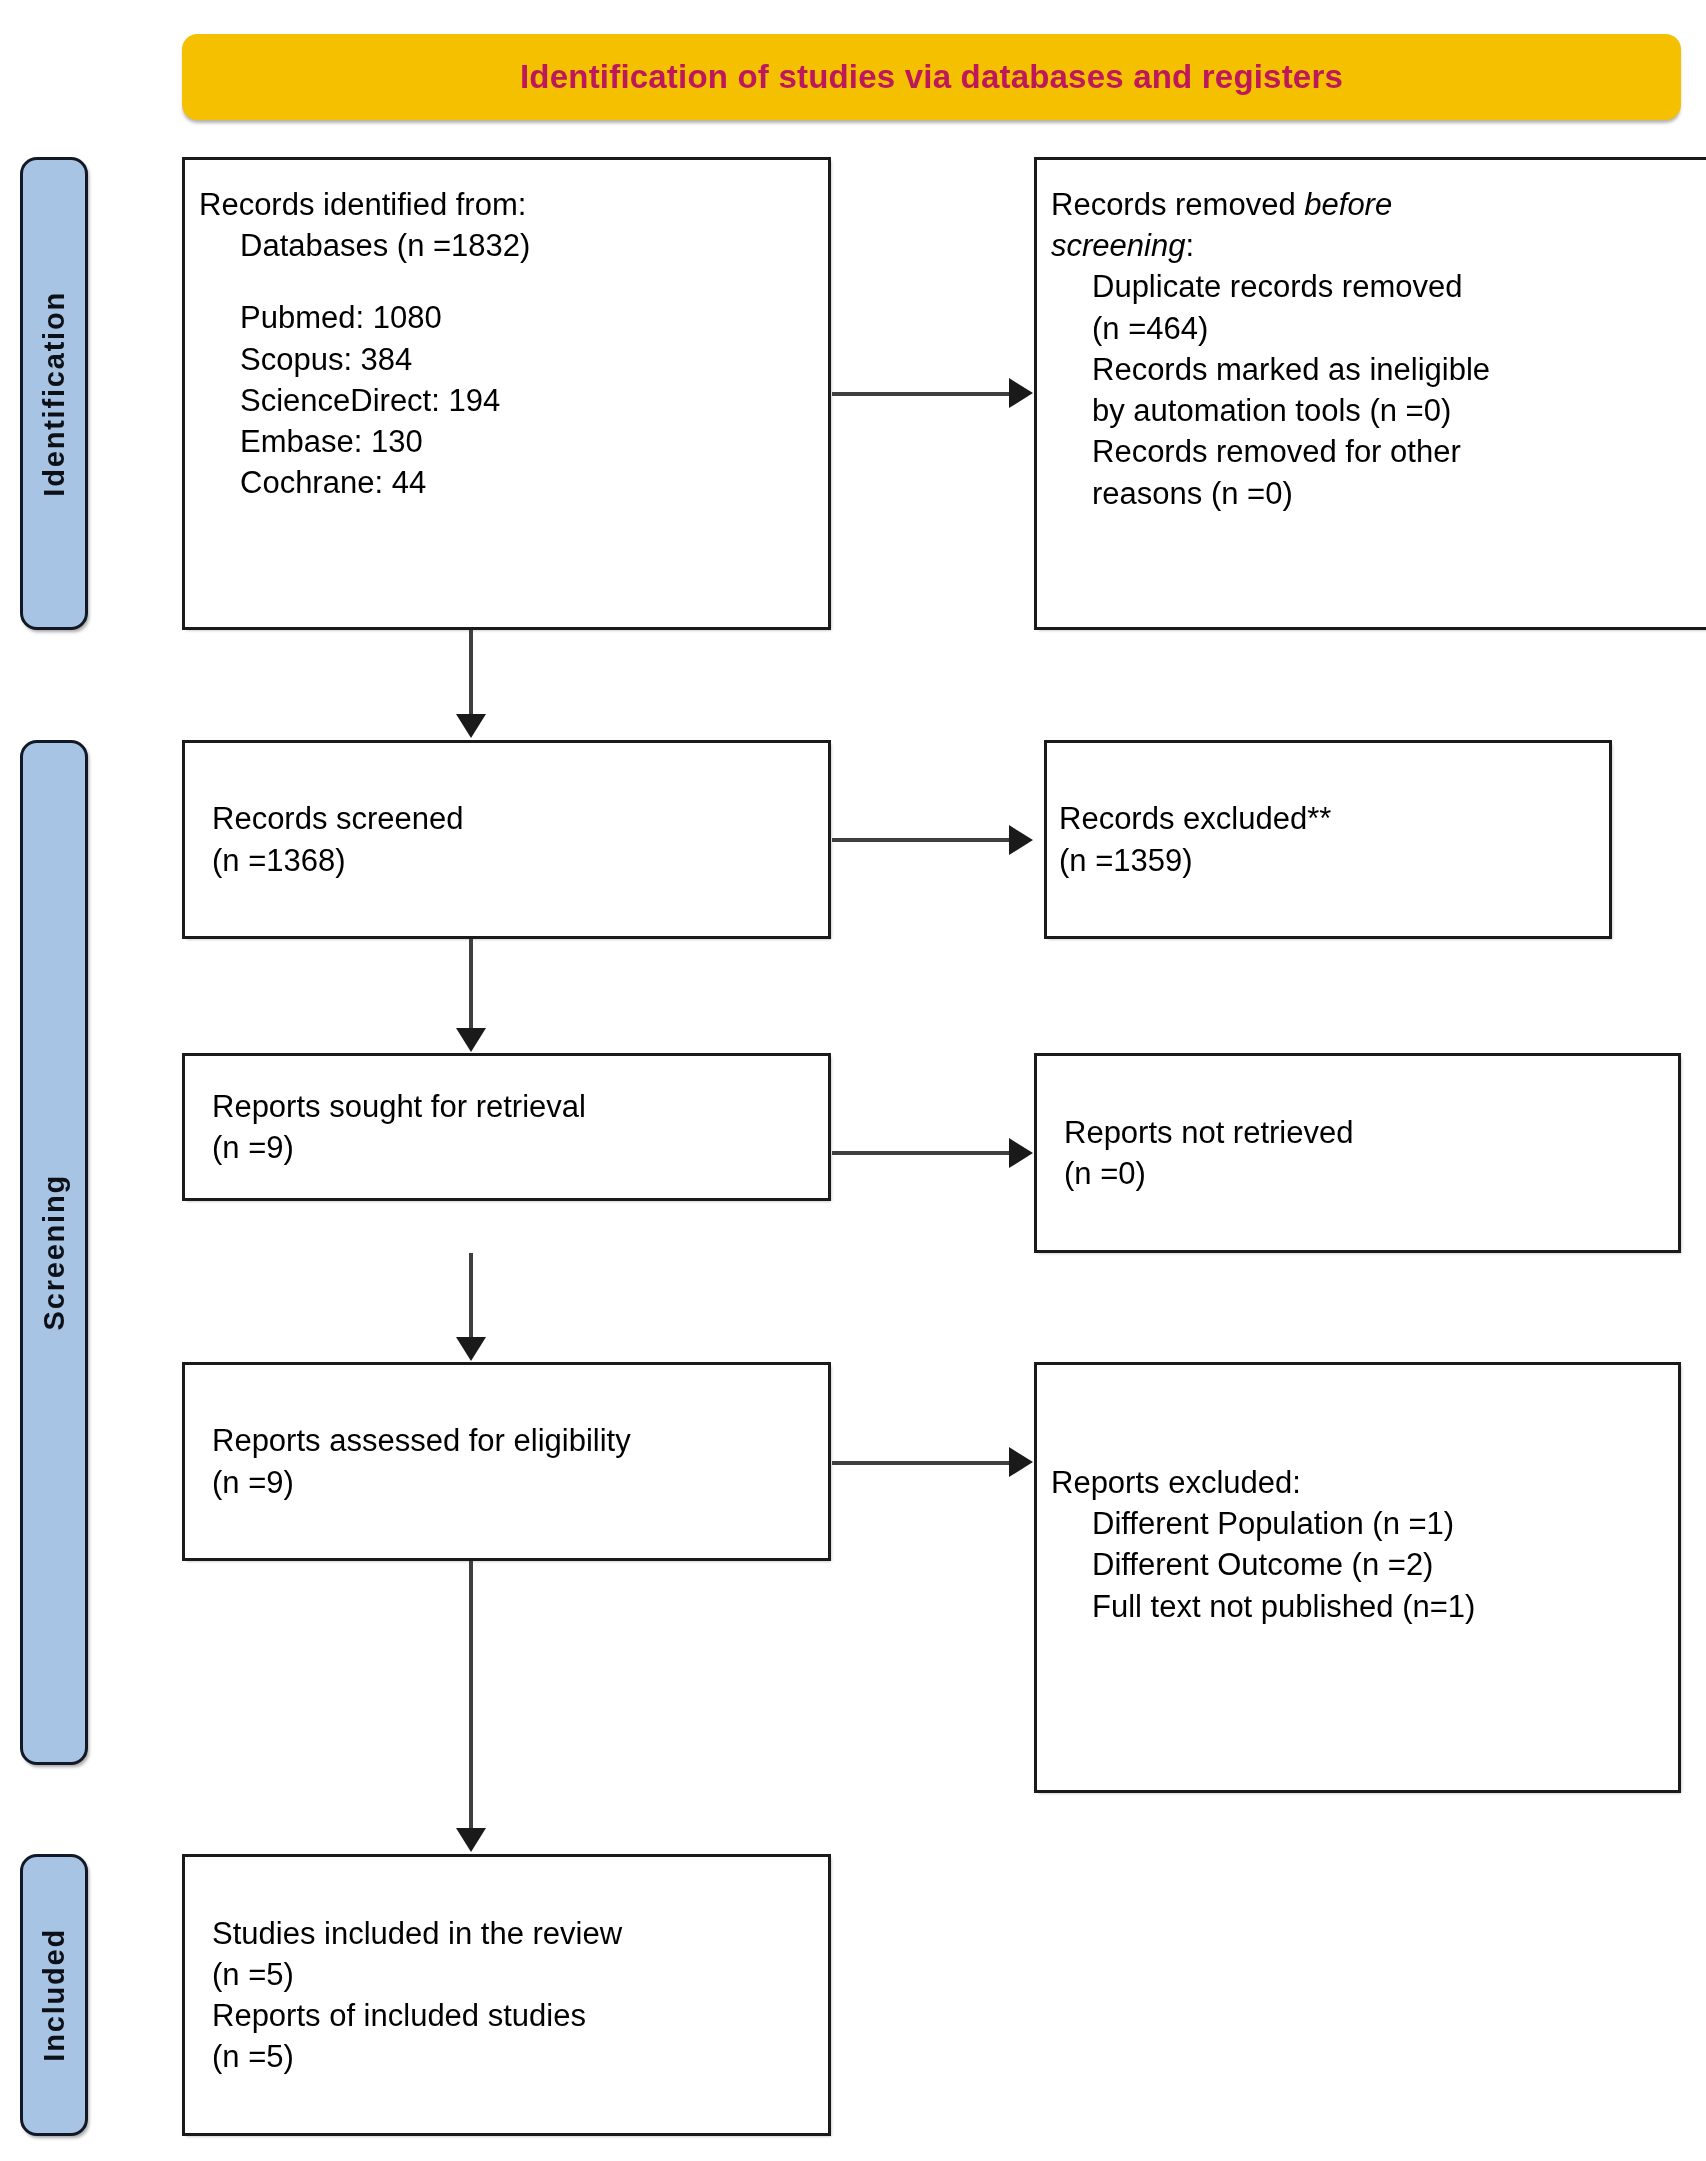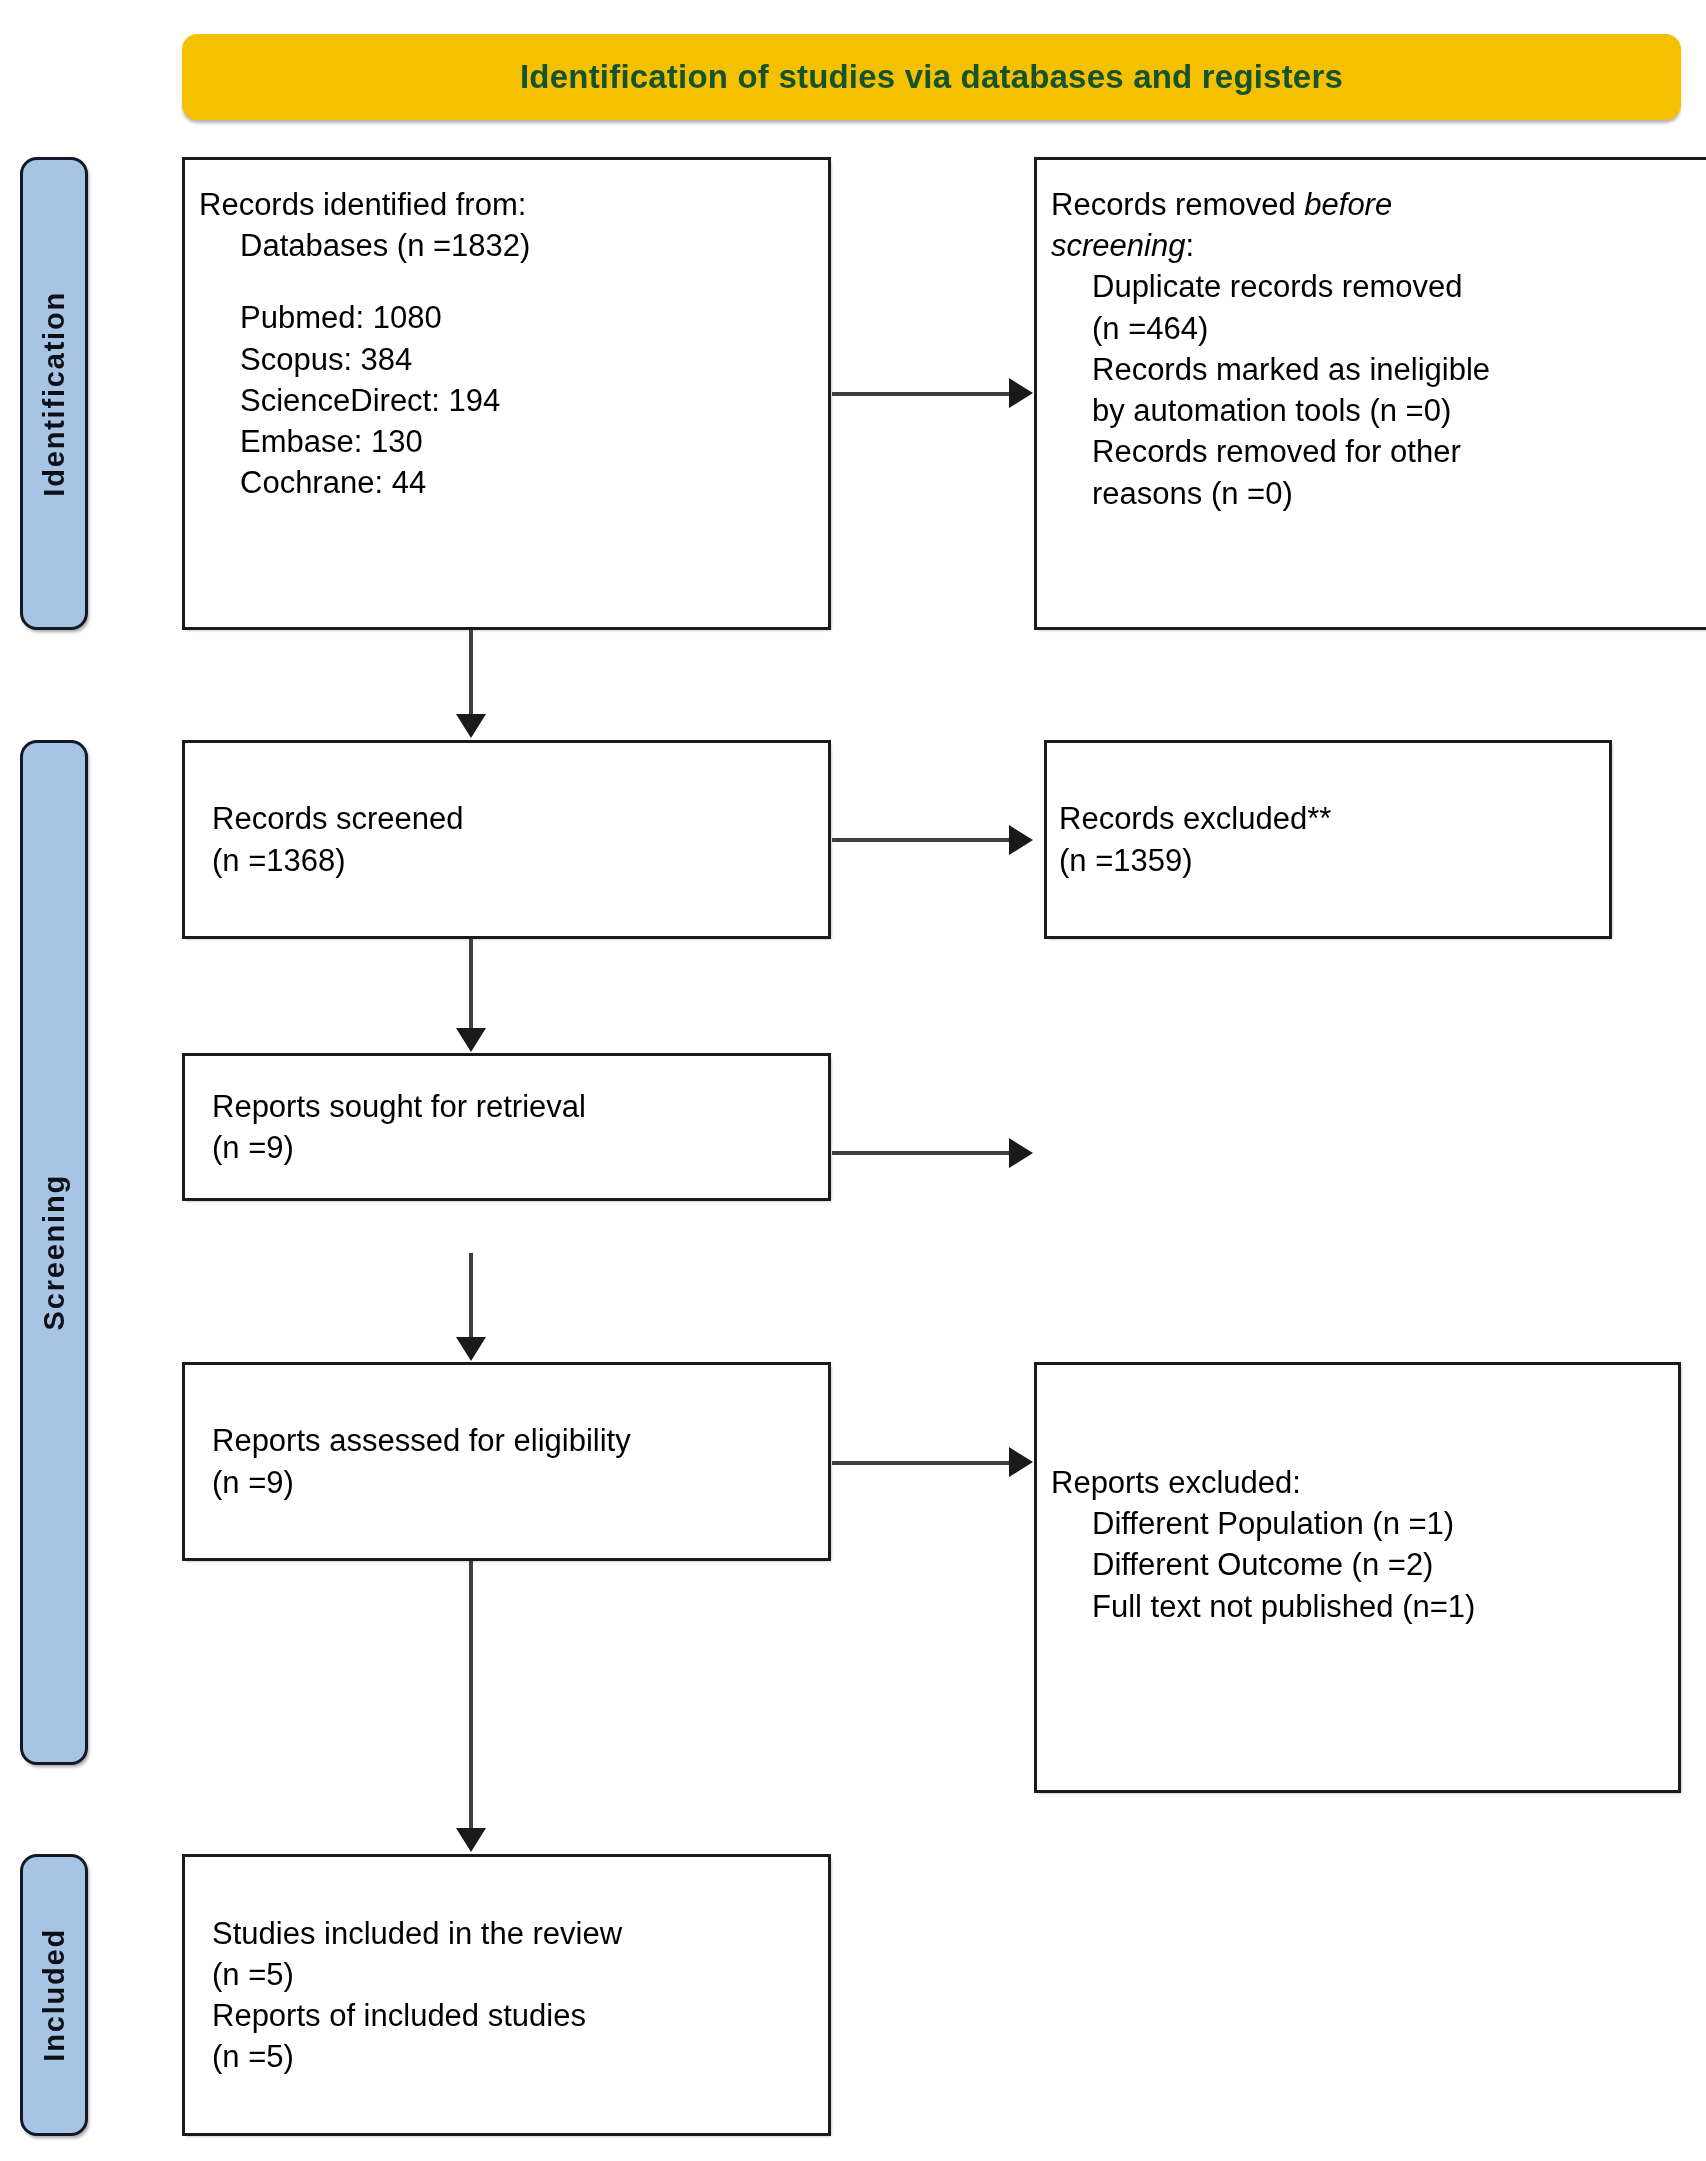--- a/index.html
+++ b/index.html
@@ -32,21 +32,21 @@
     border-radius: 15.5px;
     box-shadow: 0 3.5px 3.5px -1.4px rgba(0,0,0,0.30);
     display: flex;
     align-items: center;
     justify-content: center;
     box-sizing: border-box;
   }
   .header-banner-title {
     font-size: 33px;
     font-weight: bold;
-    color: #14532d;
+    color: #be185d;
     letter-spacing: 0.2px;
     text-align: center;
     line-height: 1.1;
   }
 
   
   .stage-bar {
     position: absolute;
     background: #A8C4E4;
     border: 3.5px solid #121826;
@@ -179,20 +179,24 @@
   <div class="flow-box" id="box-excluded-recs">
     <div class="flow-line">Records excluded**</div>
     <div class="flow-line">(n =1359)</div>
   </div>
 
   <div class="flow-box" id="box-sought">
     <div class="flow-line">Reports sought for retrieval</div>
     <div class="flow-line">(n =9)</div>
   </div>
 
+  <div class="flow-box" id="box-not-retrieved">
+    <div class="flow-line">Reports not retrieved</div>
+    <div class="flow-line">(n =0)</div>
+  </div>
 
   <div class="flow-box" id="box-assessed">
     <div class="flow-line">Reports assessed for eligibility</div>
     <div class="flow-line">(n =9)</div>
   </div>
 
   <div class="flow-box top-aligned" id="box-reports-excl" style="padding-top:97px;">
     <div class="flow-line">Reports excluded:</div>
     <div class="flow-line indent-1">Different Population (n =1)</div>
     <div class="flow-line indent-1">Different Outcome (n =2)</div>

